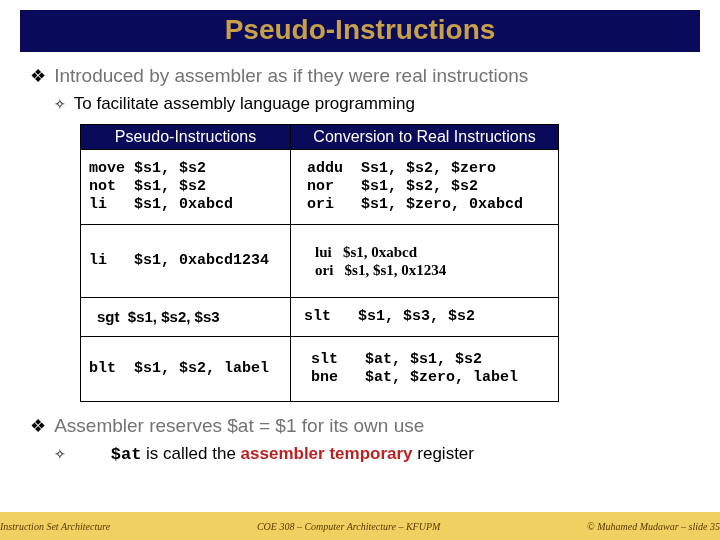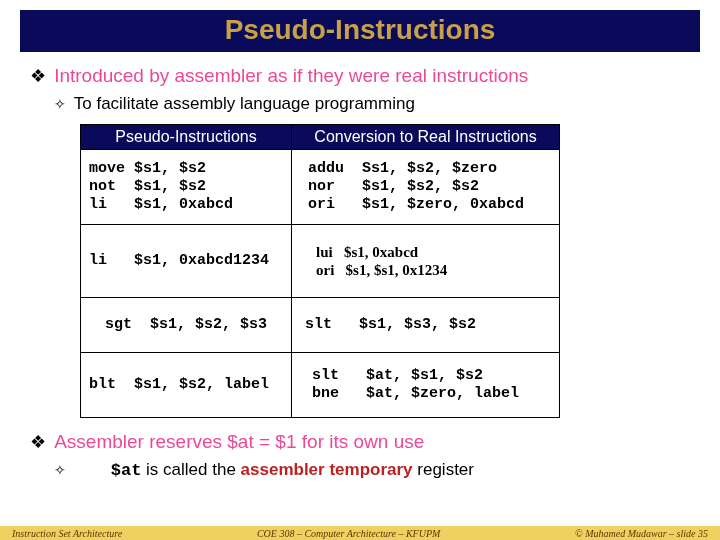--- a/index.html
+++ b/index.html
@@ -23,21 +23,21 @@
     font-size: 28px;
     color: #c8a048;
     font-weight: bold;
   }
   .content {
     padding: 12px 30px 0 30px;
   }
   .bullet-row { display: flex; align-items: flex-start; margin-bottom: 6px; }
   .dia { font-size: 18px; color: #000; margin-right: 8px; line-height: 24px; }
   .dia2 { font-size: 14px; color: #000; margin-right: 8px; line-height: 20px; margin-left: 24px; }
-  .b-text { font-size: 19px; color: #ec4899; line-height: 24px; }
+  .b-text { font-size: 19px; color: #737373; line-height: 24px; }
   .b-text2 { font-size: 17px; color: #000; line-height: 20px; }
   .mono { font-family: "Courier New", monospace; font-weight: bold; margin-left: 37px; }
   .red { color: #bb2222; font-weight: bold; }
 
   .tbl {
     border-collapse: collapse;
     margin: 10px 0 12px 50px;
     font-size: 15px;
   }
   .tbl th {
@@ -58,26 +58,26 @@
     vertical-align: middle;
   }
   .tbl .pcol { width: 210px; }
   .tbl .rcol { width: 268px; }
 
   .footer {
     position: absolute;
     bottom: 0;
     left: 0;
     right: 0;
-    height: 14px;
+    height: 28px;
     background: #f0d060;
     display: flex;
     justify-content: space-between;
     align-items: center;
-    padding: 0 12px;
+    padding: 0 0;
     font-style: italic;
     font-size: 10px;
     color: #5a3a00;
     font-family: "Times New Roman", serif;
   }
 </style>
 </head>
 <body>
 
 <div class="title-bar">
@@ -117,21 +117,21 @@
       <td>
             <pre style="margin:0;font-family:inherit">li   $s1, 0xabcd1234</pre>
           </td>
       <td>
             <pre style="margin:16px;font-family:Liberation Serif, serif">lui   $s1, 0xabcd
 ori   $s1, $s1, 0x1234</pre>
           </td>
     </tr>
     <tr>
       <td>
-            <pre style="margin:16px;font-family:Liberation Mono, monospace">sgt  $s1, $s2, $s3</pre>
+            <pre style="margin:8px;font-family:Liberation Sans, sans-serif">sgt  $s1, $s2, $s3</pre>
           </td>
       <td>
             <pre style="margin:5px;font-family:inherit">slt   $s1, $s3, $s2</pre>
           </td>
     </tr>
     <tr>
       <td>
             <pre style="margin:0;font-family:inherit">blt  $s1, $s2, label</pre>
           </td>
       <td>

